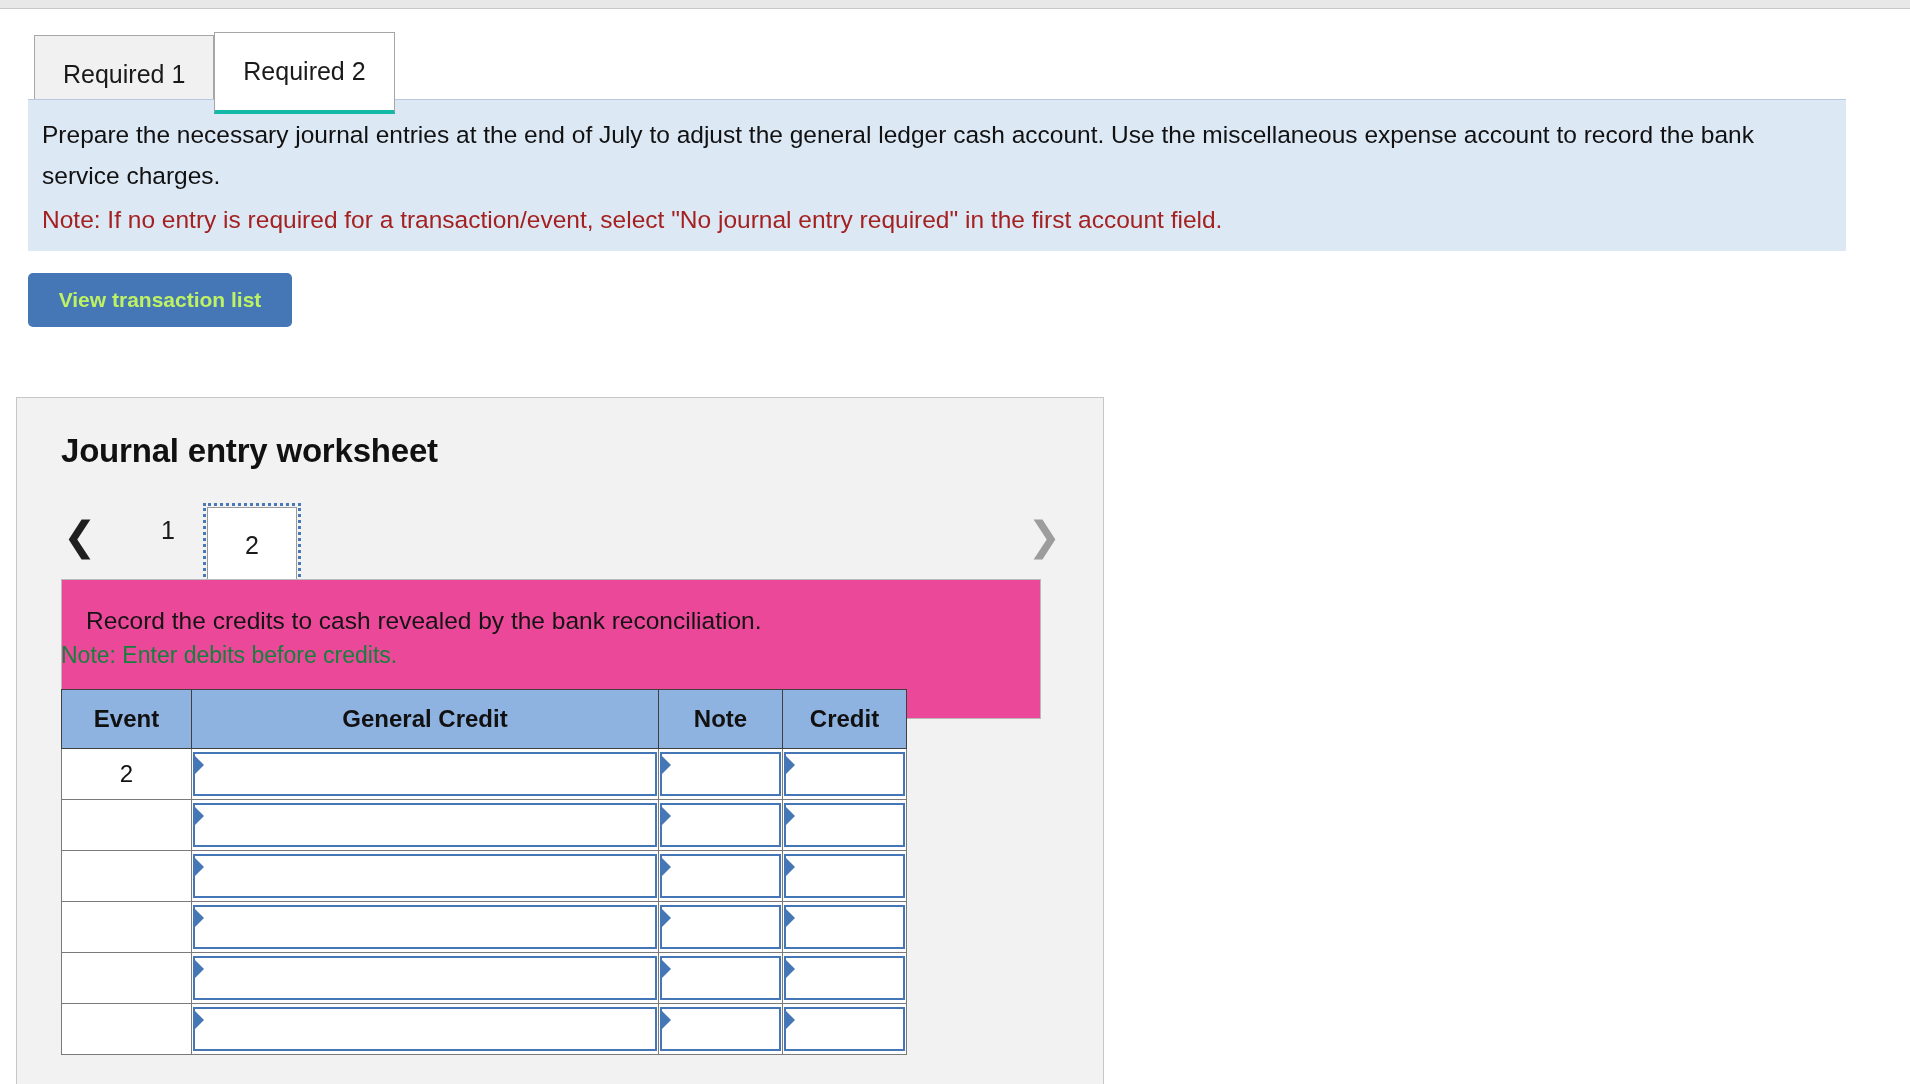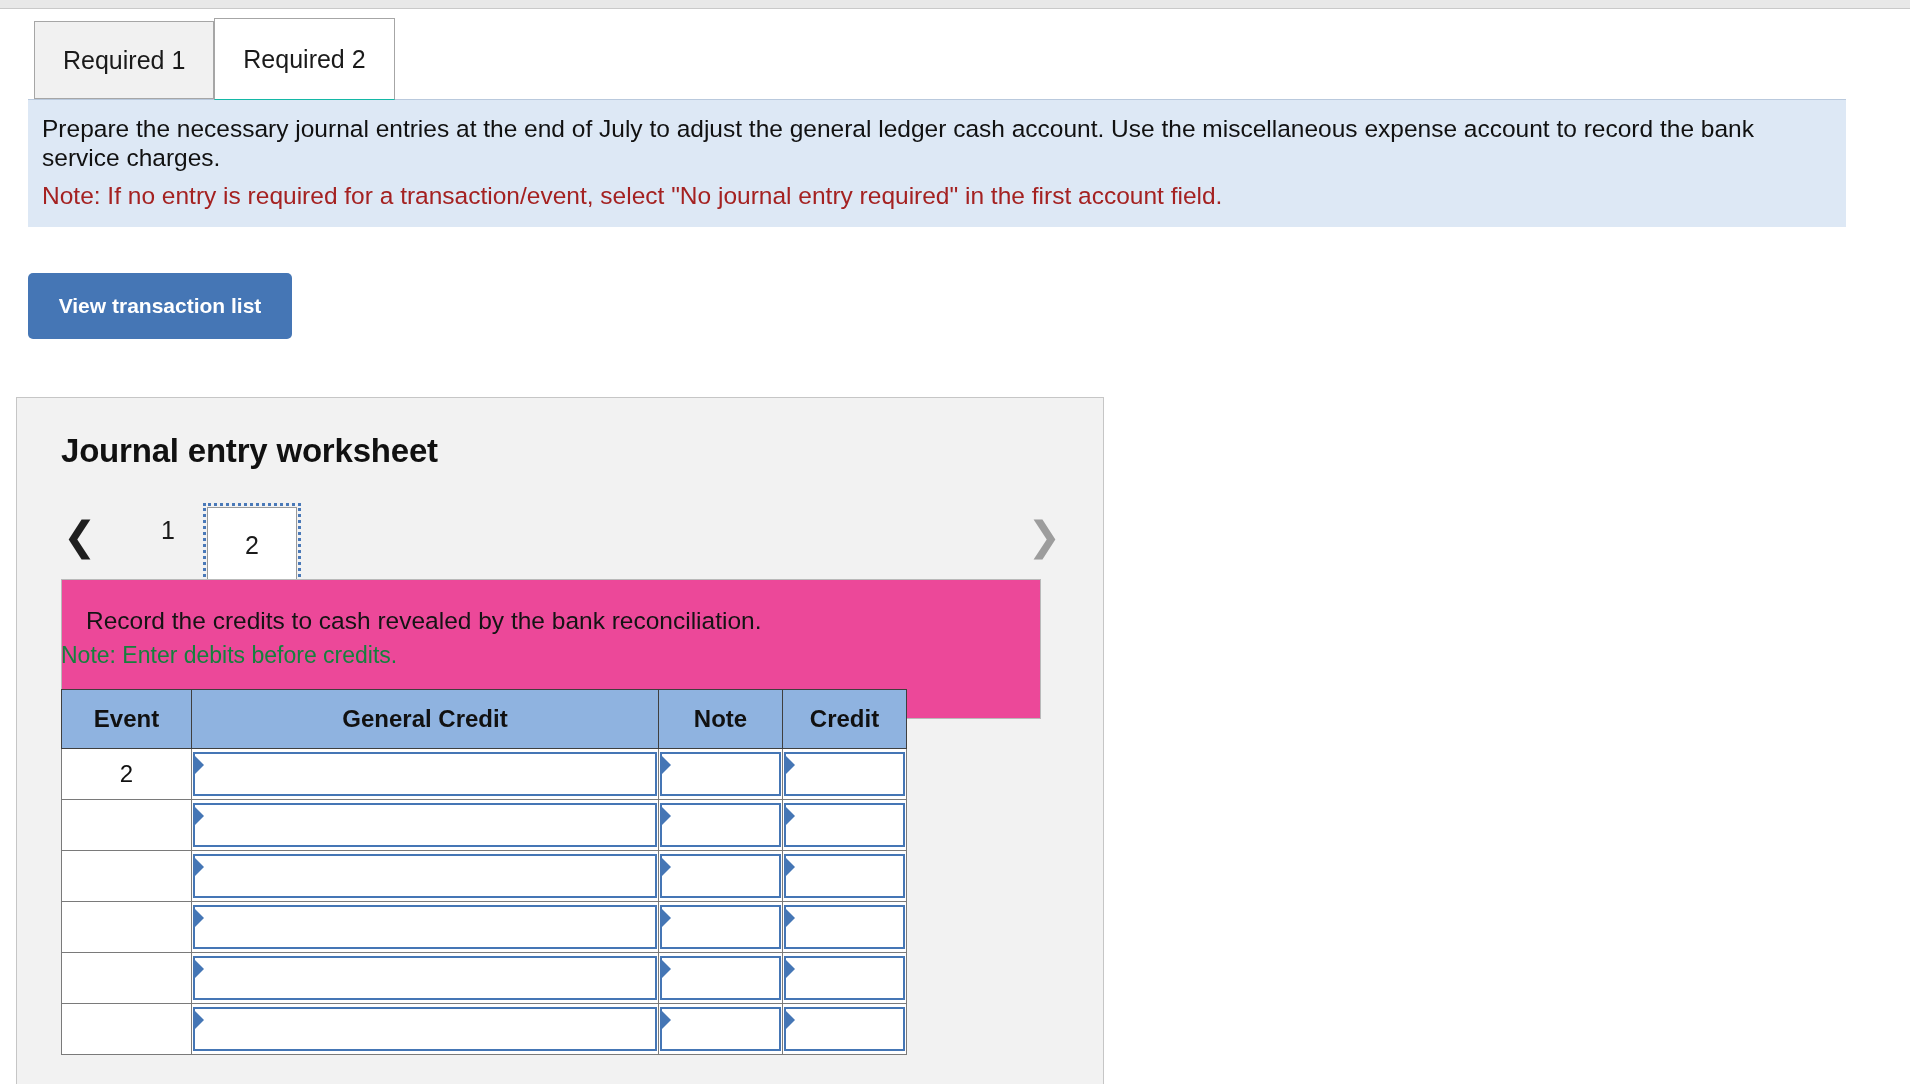--- a/index.html
+++ b/index.html
@@ -21,83 +21,83 @@
     top: 0; left: 0;
     width: 1910px;
     height: 8px;
     background: #e8e8e8;
     border-bottom: 1px solid #c9c9c9;
   }
 
   
   .tab-bar {
     position: absolute;
-    top: 18px;
+    top: 32px;
     left: 34px;
     display: flex;
     align-items: flex-end;
   }
   .tab {
     box-sizing: border-box;
     height: 78px;
     padding: 0 28px;
     display: flex;
     align-items: center;
     justify-content: center;
     font-size: 25px;
     color: #1a1a1a;
     border: 1px solid #a6a6a6;
     background: #f1f1f1;
     position: relative;
   }
   .tab.inactive { background: #f1f1f1; }
   .tab.active {
     background: #ffffff;
-    border-bottom: 1px solid #14b8a6;
+    border-bottom: 4px solid #14b8a6;
     z-index: 3;
     height: 82px;
     margin-bottom: -1px;
     justify-content: flex-end;
   }
 
   
   .banner {
     position: absolute;
     top: 99px;
     left: 28px;
     width: 1818px;
     box-sizing: border-box;
     background: #dde8f5;
     padding: 14px 14px 16px 14px;
     border-top: 1px solid #b9c9dd;
   }
   .banner-line {
     font-size: 24.5px;
-    line-height: 29px;
+    line-height: 41px;
     color: #111111;
     max-width: 1760px;
   }
   .banner-note {
     font-size: 24.5px;
     line-height: 31px;
     color: #a42121;
     margin-top: 8px;
   }
 
   
   .view-btn {
     position: absolute;
     top: 273px;
     left: 28px;
     width: 264px;
-    height: 66px;
+    height: 54px;
     background: #4576b5;
     border: none;
     border-radius: 5px;
-    color: #ffffff;
+    color: #bef264;
     font-size: 21px;
     font-weight: bold;
     font-family: "Liberation Sans", sans-serif;
     cursor: pointer;
     display: flex;
     align-items: center;
     justify-content: center;
   }
 
   

